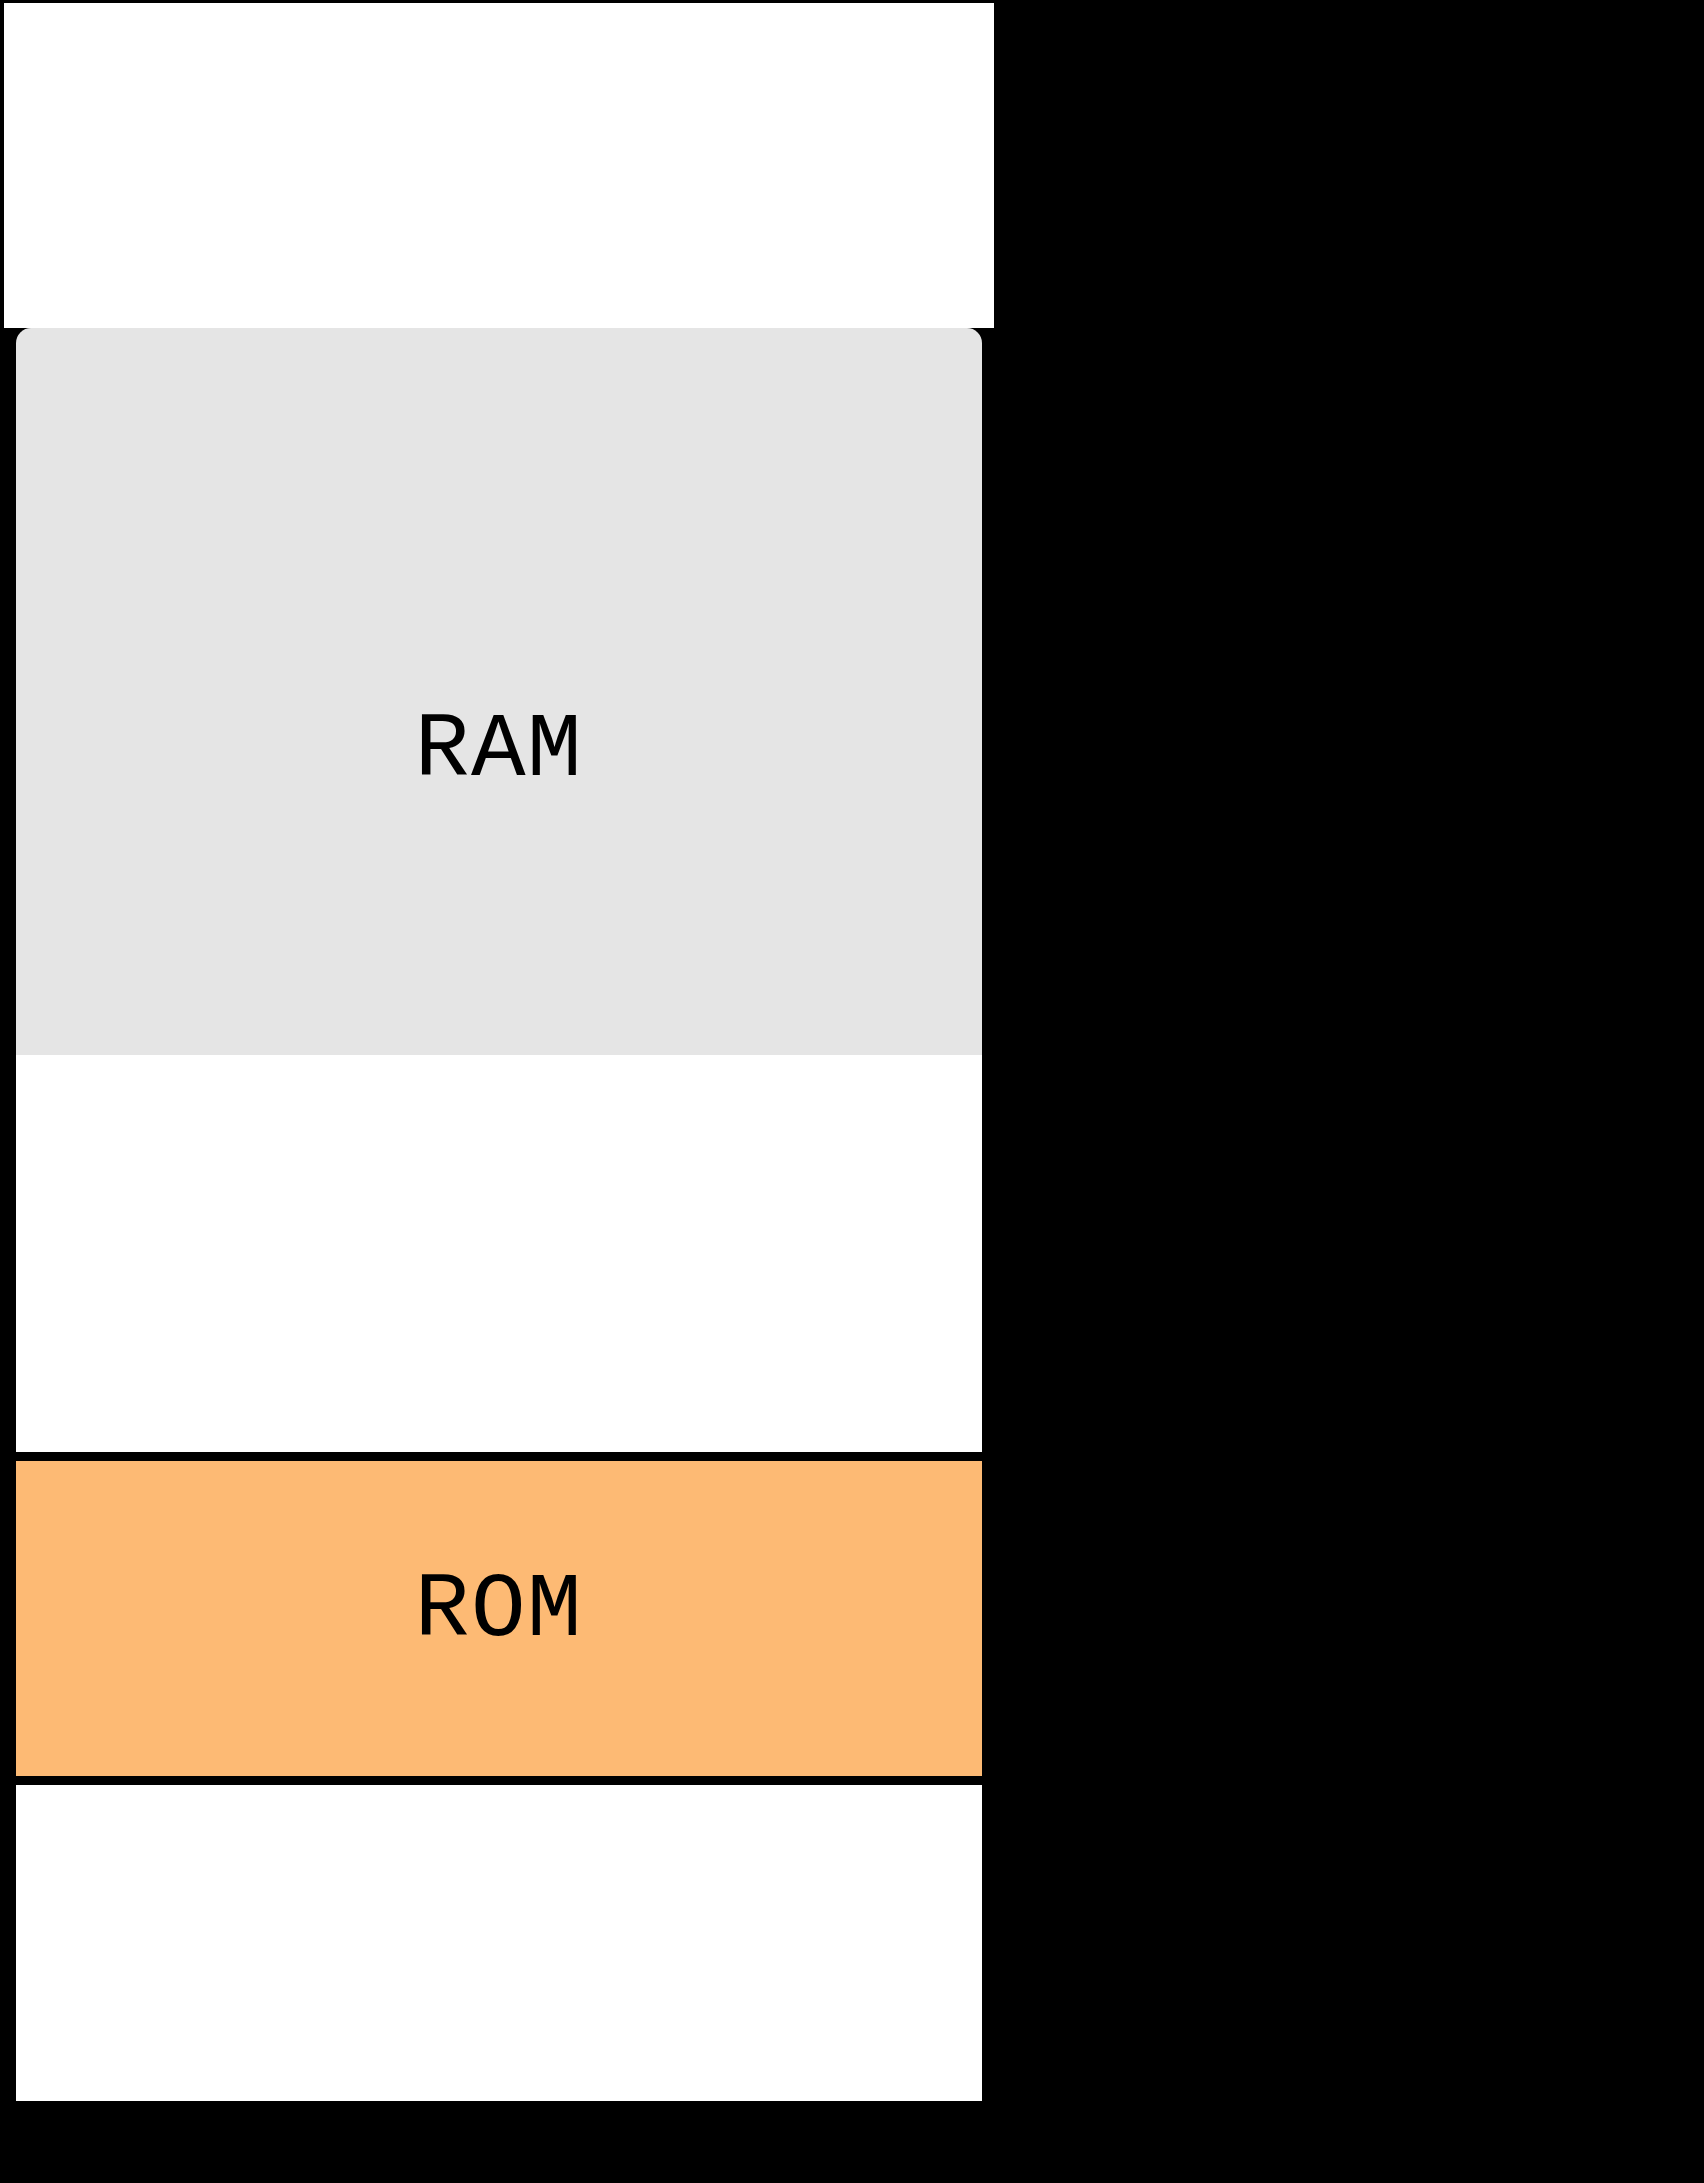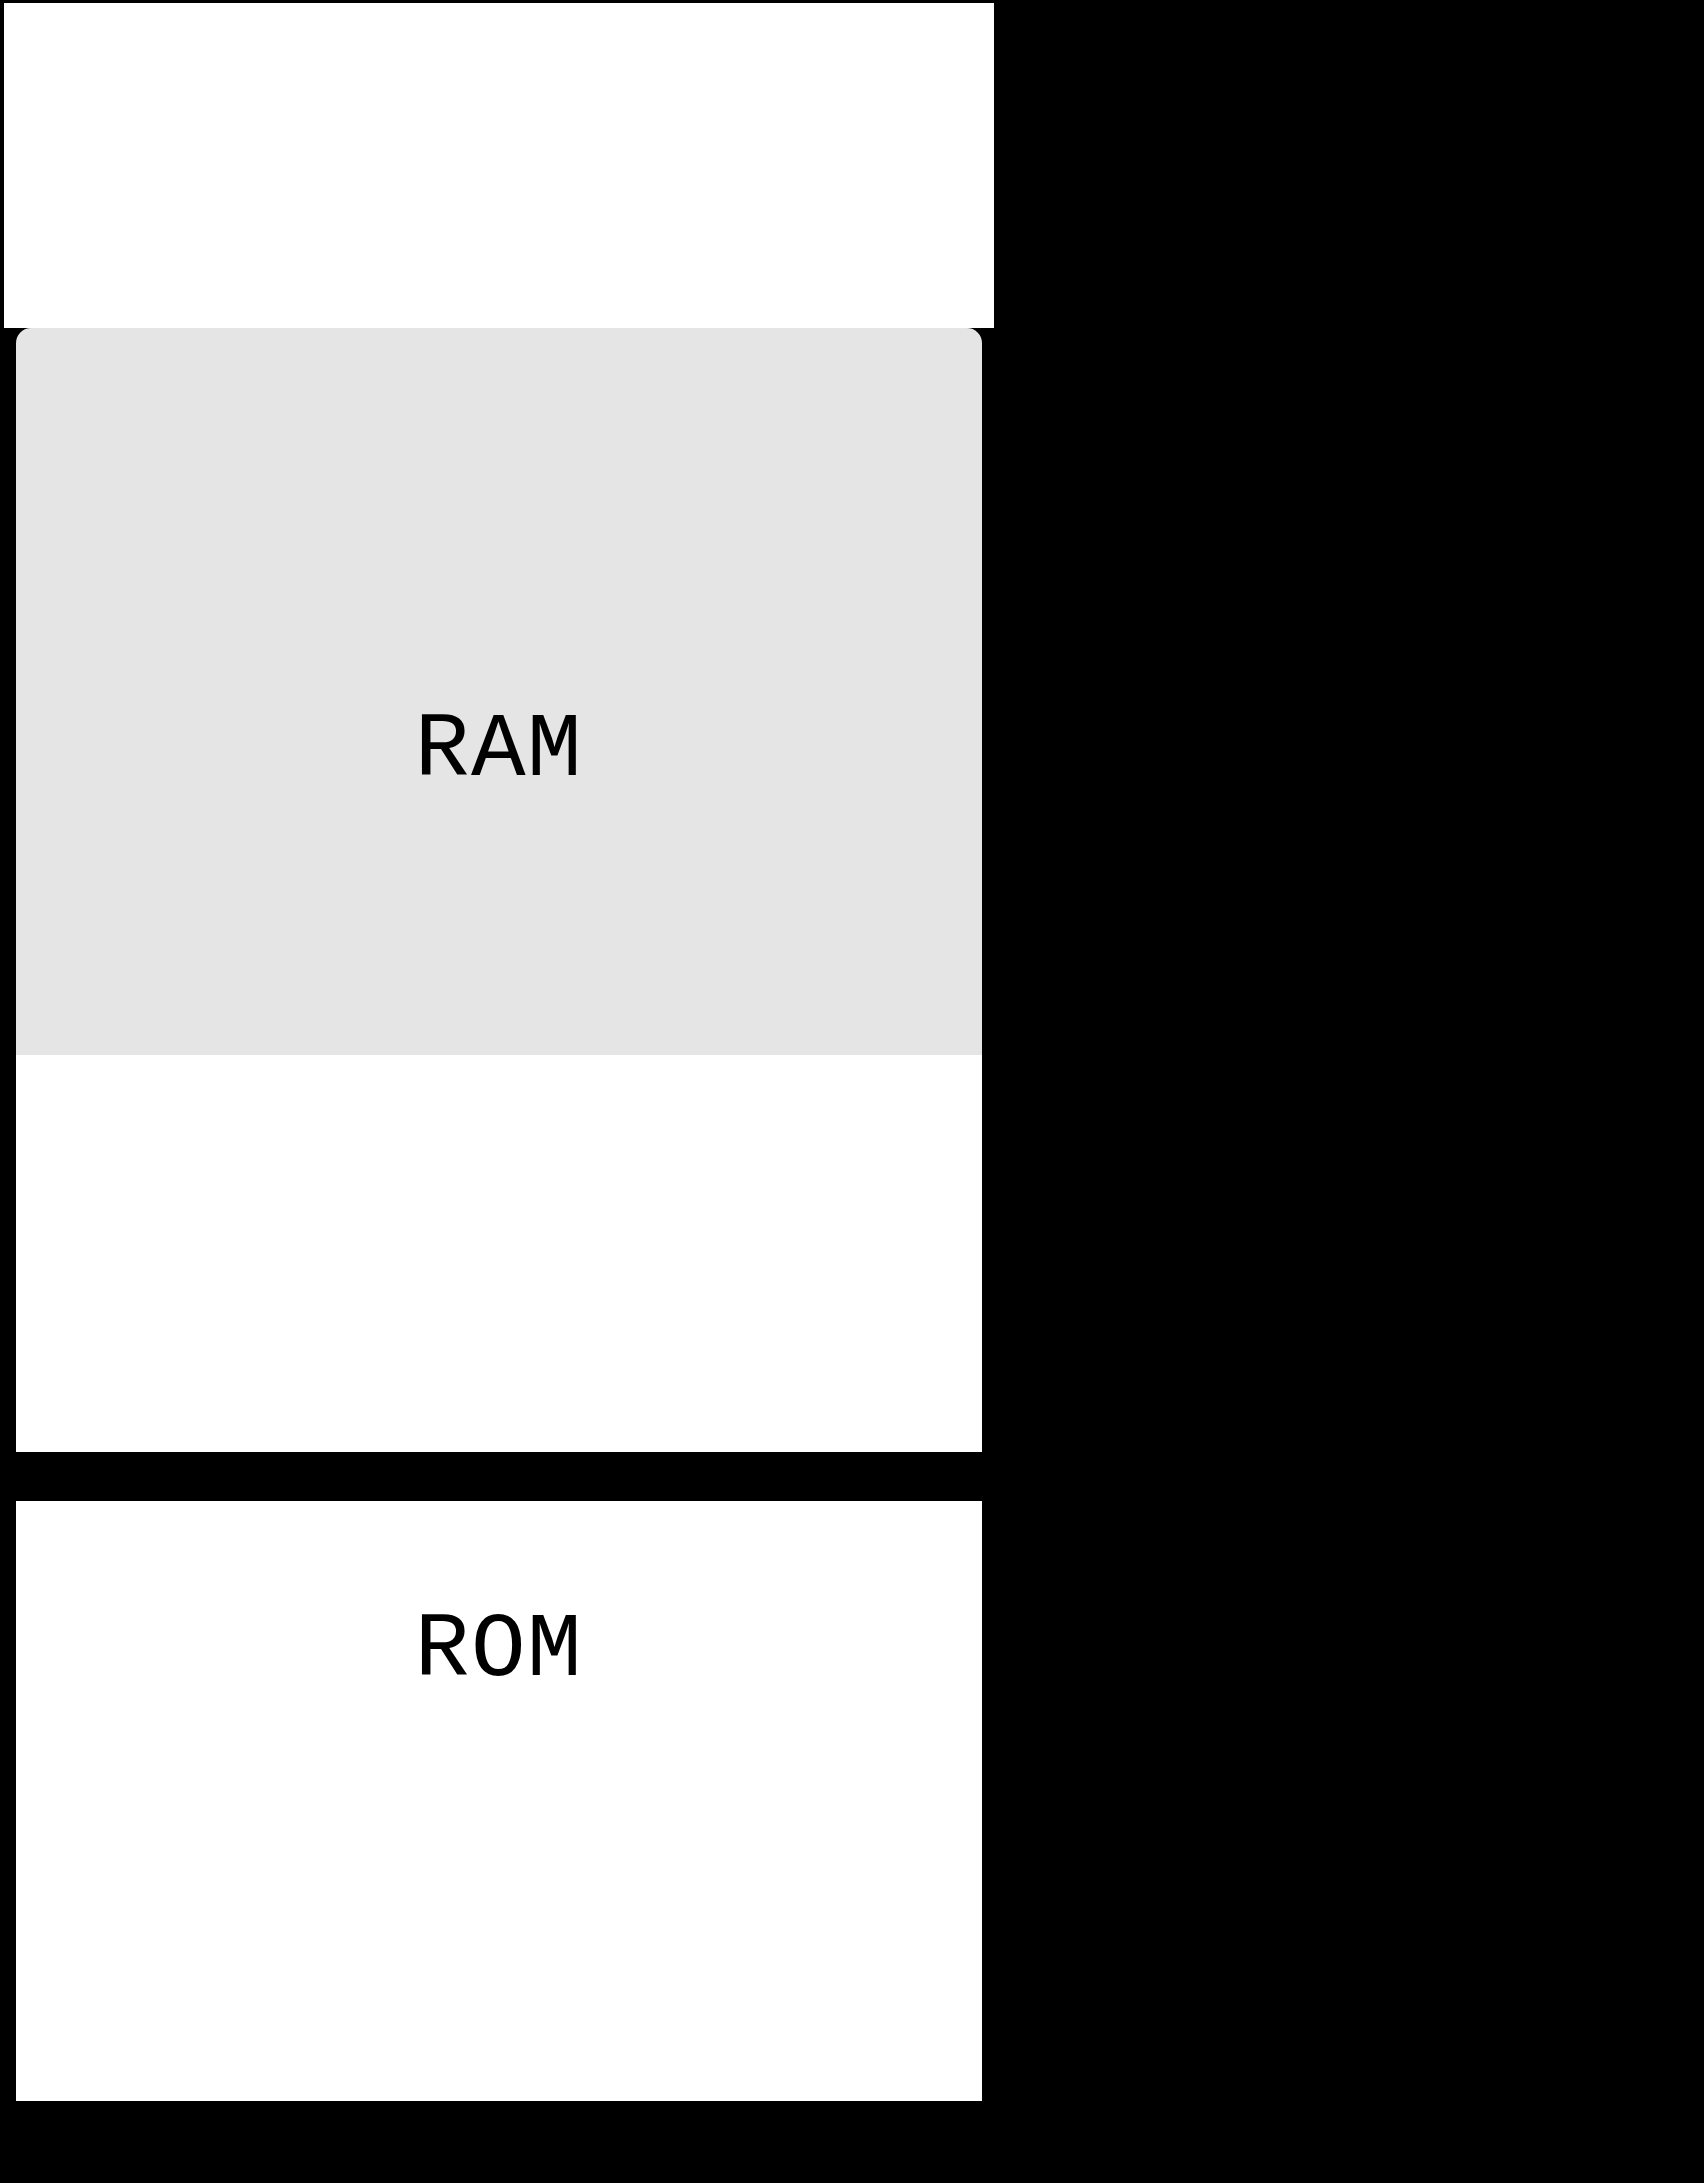--- a/index.html
+++ b/index.html
@@ -65,20 +65,20 @@
 <div class="canvas" style="background-color: rgb(0, 0, 0);">
 
   <div class="region region-top" style="background-color: rgb(255, 255, 255);"></div>
 
   <div class="region region-ram" style="background-color: rgb(229, 229, 229);">
     <span class="region-label" style="color: rgb(0, 0, 0);">RAM</span>
   </div>
 
   <div class="region region-mid" style="background-color: rgb(255, 255, 255);"></div>
 
-  <div class="region region-rom" style="background-color: #ffffff; margin-top: 40px;">
+  <div class="region region-rom" style="background-color: #fdba74;">
     <span class="region-label" style="color: rgb(0, 0, 0);">ROM</span>
   </div>
 
   <div class="region region-bottom" style="background-color: rgb(255, 255, 255);"></div>
 
 </div>
 
 
 </body></html>

